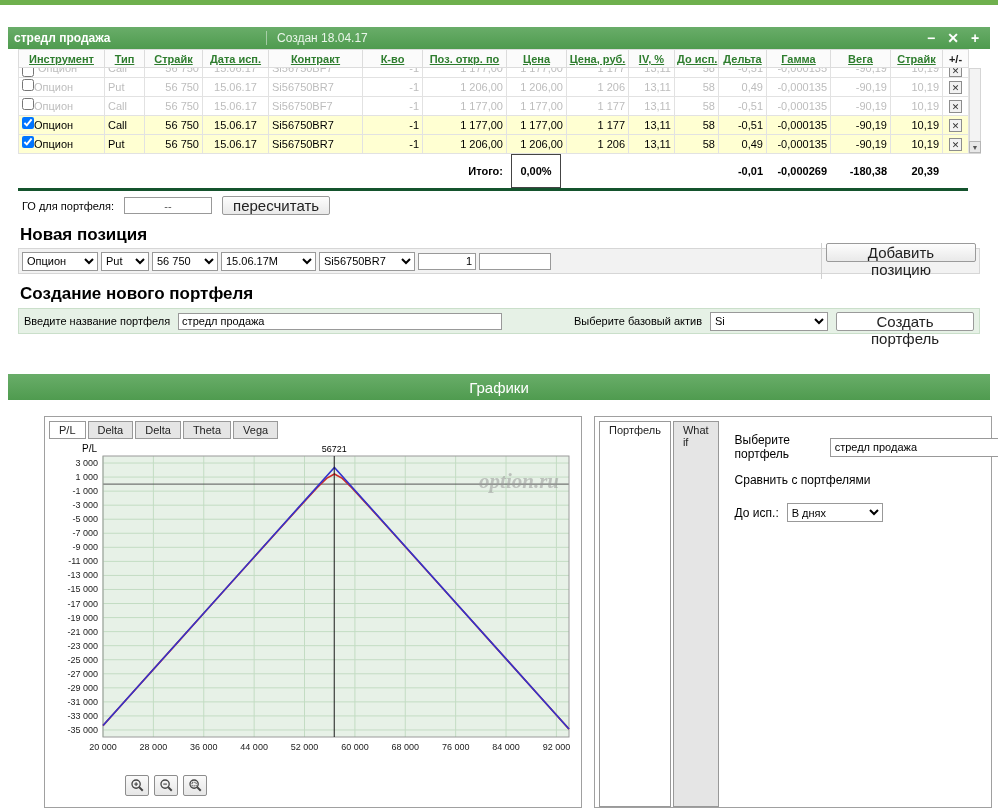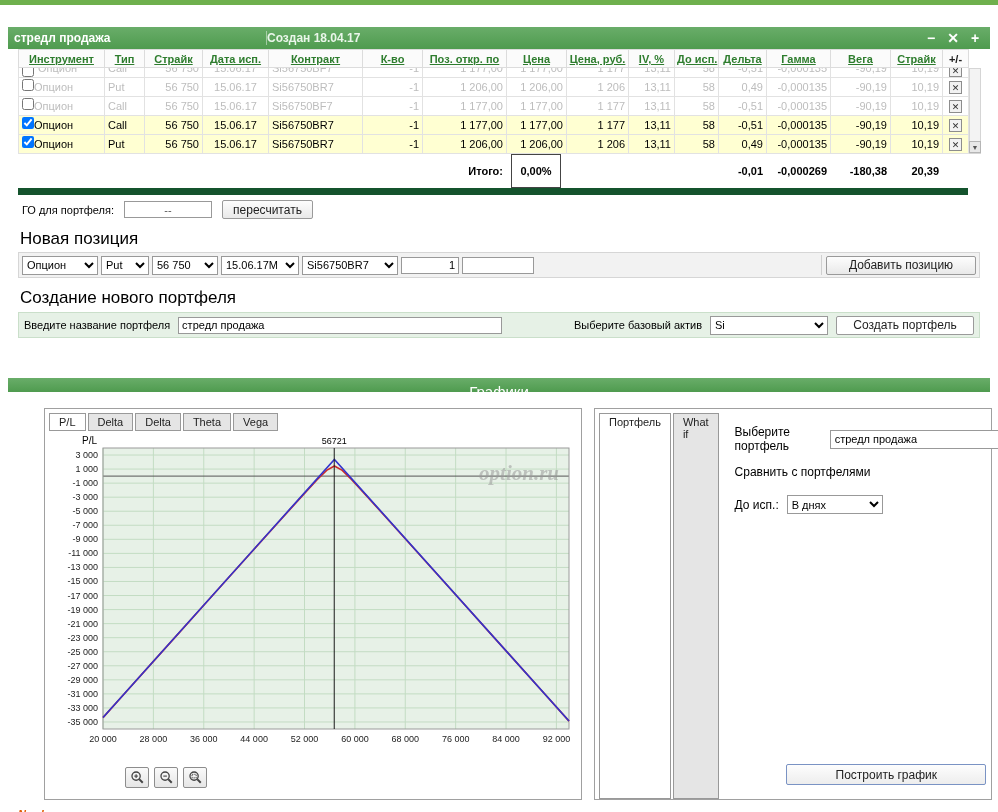--- a/index.html
+++ b/index.html
@@ -10,21 +10,21 @@
   }
   .top-strip { height:5px; background:#6fb04d; }
 
   
   .panel { margin:22px 8px 0 8px; }
   .panel-header {
     display:flex; align-items:center; height:22px; padding:0 6px;
     background:linear-gradient(#69ad69,#4f9b4f); color:#fff; font-size:12px;
   }
   .panel-title { font-weight:bold; width:252px; }
-  .panel-created { font-weight:bold; color:#eaf6ea; border-left:1px solid rgba(255,255,255,.45); flex:1; }
+  .panel-created { font-weight:normal; color:#eaf6ea; border-left:1px solid rgba(255,255,255,.45); padding-left:10px; flex:1; }
   .win-ic { width:18px; text-align:center; font-weight:bold; font-size:14px; cursor:pointer; margin-left:4px; }
 
   
   .table-wrap { display:flex; margin:0 0 0 10px; }
   table.ptable { border-collapse:collapse; table-layout:fixed; width:950px; font-size:11px; }
   .ptable th {
     color:#2e7d2e; text-decoration:underline; font-weight:bold; text-align:center;
     border:1px solid #dcdcdc; height:18px; background:#fbfbfb; padding:0 2px;
     white-space:nowrap; overflow:hidden; cursor:pointer;
   }
@@ -45,59 +45,59 @@
     border:1px solid #8d8d8d; background:#f2f2f2; color:#333; font-size:9px; cursor:pointer;
   }
   .c-inst{width:86px}.c-type{width:40px}.c-strike{width:58px}.c-date{width:66px}.c-contract{width:94px}
   .c-qty{width:60px}.c-open{width:84px}.c-price{width:60px}.c-pricerub{width:62px}.c-iv{width:46px}
   .c-days{width:44px}.c-delta{width:48px}.c-gamma{width:64px}.c-vega{width:60px}.c-theta{width:52px}.c-x{width:26px}
   .vscroll { width:12px; margin-top:19px; position:relative; background:#f3f3f3; border:1px solid #d5d5d5; }
   .vdown {
     position:absolute; bottom:0; left:-1px; width:12px; height:12px; font-size:7px; line-height:12px;
     text-align:center; color:#555; background:#e8e8e8; border:1px solid #b5b5b5; cursor:pointer;
   }
-  table.totals { margin-left:10px; border-bottom:7px solid #14532d; }
+  table.totals { margin-left:10px; border-bottom:3px solid #14532d; }
   table.totals td { border:none; height:20px; padding:0 3px; font-size:11px; }
   .b { font-weight:bold; }
   .ivbox { display:inline-block; border:1px solid #444; padding:10px 8px; background:#fff; }
 
   
   .go-row { display:flex; align-items:center; gap:10px; margin:5px 0 0 14px; font-size:11px; }
   .go-input { width:88px; height:17px; border:1px solid #999; text-align:center; color:#555; font-size:11px; }
   .btn {
-    font-size:12px; height:19px; padding:0 10px; border:1px solid #9a9a9a; border-radius:2px;
+    font-size:15px; height:19px; padding:0 10px; border:1px solid #9a9a9a; border-radius:2px;
     background:linear-gradient(#fdfdfd,#e9e9e9); color:#222; cursor:pointer;
   }
-  h2.sec { font-size:17px; font-weight:400; margin:10px 0 3px 12px; color:#000; }
+  h2.sec { font-size:17px; font-weight:700; margin:10px 0 3px 12px; color:#000; }
 
   
   .newpos-row {
     display:flex; align-items:center; gap:3px; margin:2px 10px 0 10px; padding:2px 3px;
     background:#f2f2f2; border:1px solid #d6d6d6; height:26px;
   }
   select { font-size:11px; height:19px; border:1px solid #999; background:#fff; }
   .inp { height:17px; border:1px solid #999; font-size:11px; padding:0 3px; }
-  .sel-inst{width:76px}.sel-type{width:48px}.sel-strike{width:66px}.sel-exp{width:78px}.sel-contr{width:96px}
+  .sel-inst{width:76px}.sel-type{width:48px}.sel-strike{width:66px}.sel-exp{width:95px}.sel-contr{width:96px}
   .inp-qty{width:58px; text-align:right;} .inp-price{width:72px;}
   .newpos-btnbox { margin-left:auto; border-left:1px solid #d0d0d0; padding-left:4px; }
   .btn-add { width:150px; }
 
   
   .newport-row {
     display:flex; align-items:center; gap:8px; margin:4px 10px 0 10px; padding:2px 5px;
     background:#e6f1e6; border:1px solid #cadfca; height:26px; font-size:11px;
   }
   .inp-name { width:324px; }
   .newport-spacer { flex:1; }
   .sel-asset { width:118px; }
   .btn-create { width:138px; background:#fff; }
 
   
   .charts-bar {
-    margin:40px 8px 1px 8px; height:14px; line-height:27px; text-align:center;
+    margin:40px 8px 1px 8px; height:26px; line-height:27px; text-align:center;
     background:linear-gradient(#69ad69,#4f9b4f); color:#fff; font-size:15px;
   }
   .panels { display:flex; gap:12px; margin:16px 10px 0 8px;padding-left:36px; }
   .chart-panel { width:552px; height:392px; border:1px solid #a0a0a0; background:#fff; position:relative; }
   .tabs { display:flex; margin:4px 0 0 4px; }
   .tab {
     font-size:11px; padding:2px 9px; border:1px solid #999; background:#e5e5e5;
     margin-right:2px; cursor:pointer; color:#222;
   }
   .tab.active { background:#fff; }
@@ -601,21 +601,20 @@
       <div class="rp-row">
         <span>Выберите портфель</span>
         <select class="sel-portfolio"><option>стредл продажа</option></select>
       </div>
       <div class="rp-compare-label">Сравнить с портфелями</div>
       <div class="days-row">
         <span>До исп.:</span>
         <select class="sel-days"><option>В днях</option></select>
       </div>
       <div class="rp-spacer"></div>
-      <button class="btn btn-plot">Построить график</button>
     </div>
   </div>
 </div>
 
 <div class="footer">
   <span class="new-badge">New!</span>
   <span class="redact" style="width:210px"></span>
   <span class="redact g" style="width:70px"></span>
   <span class="redact" style="width:250px"></span>
   <span class="redact g" style="width:60px"></span>

